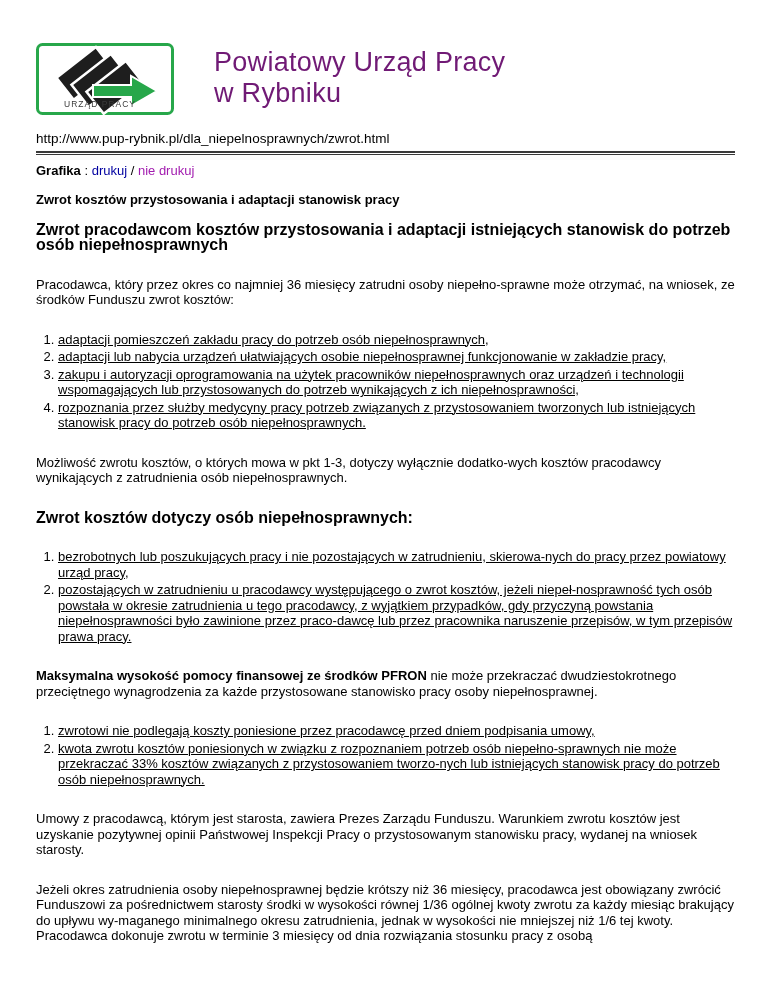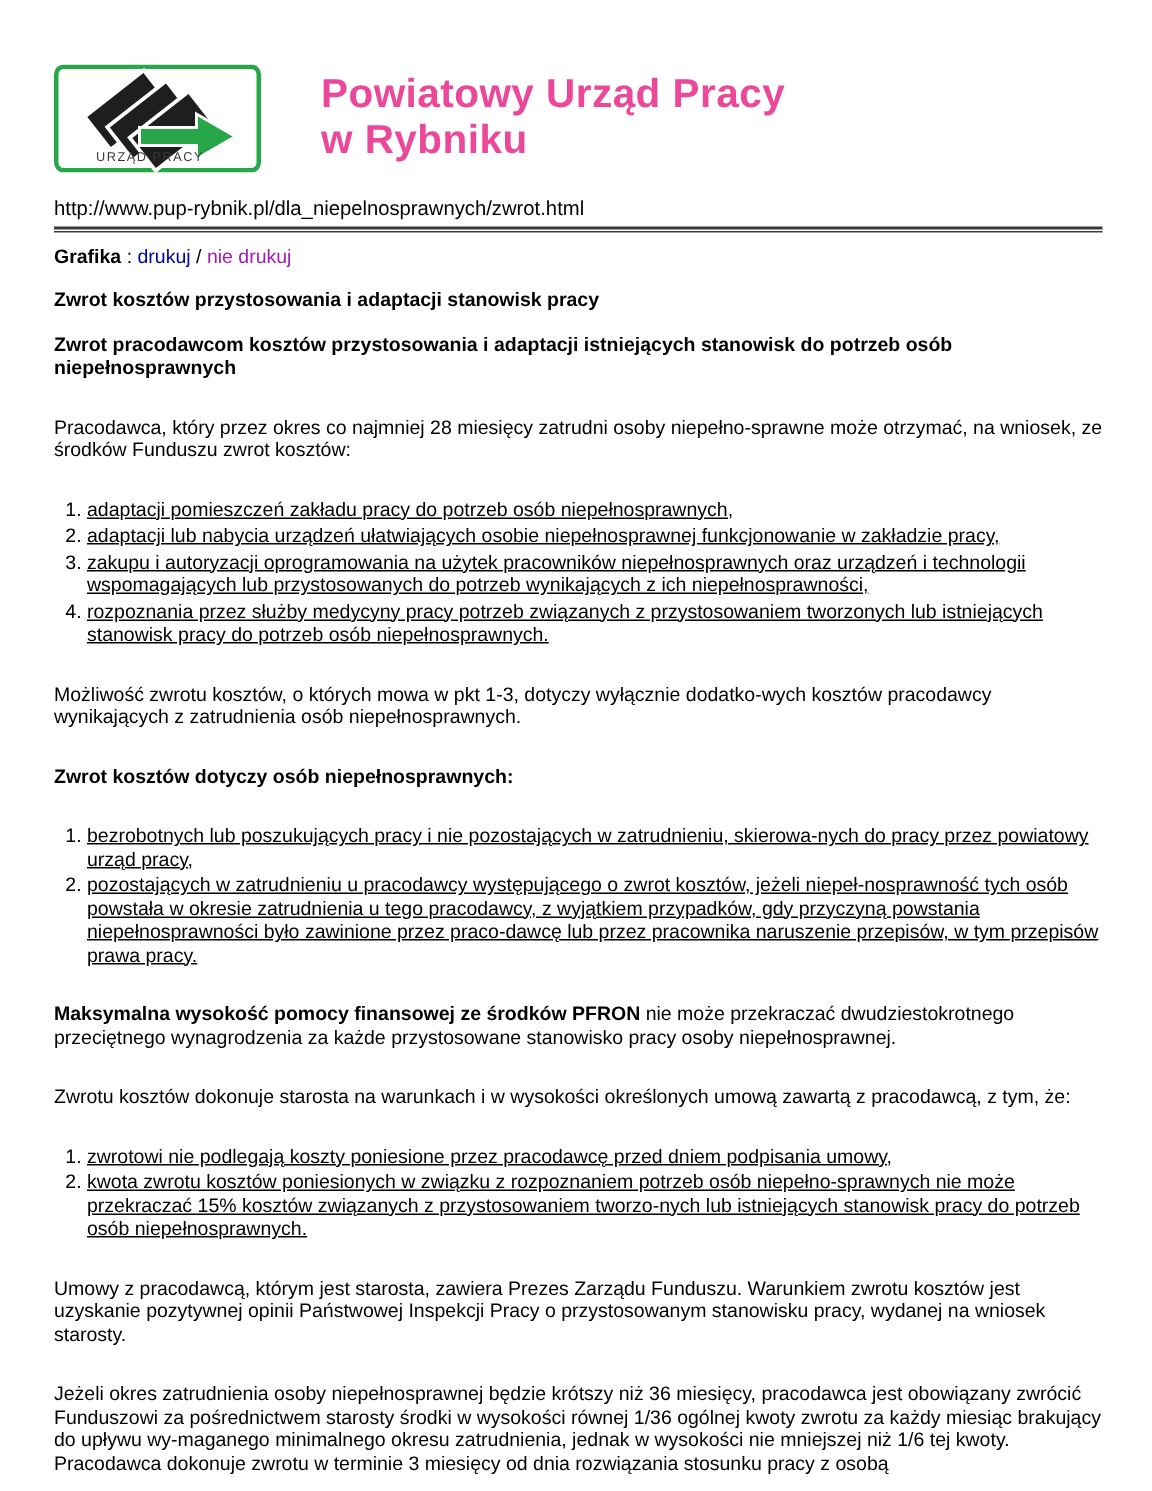--- a/index.html
+++ b/index.html
@@ -17,22 +17,22 @@
 
   
   .header {
     display: flex;
     align-items: flex-start;
     gap: 20px;
     margin-top: 43px;
   }
   .logo-box { width: 158px; height: 72px; flex: 0 0 auto; }
   .site-title {
-    color: #ec4899;
-    font-weight: bold;
+    color: #701a75;
+    font-weight: normal;
     font-size: 27px;
     line-height: 31px;
     letter-spacing: 0.3px;
     margin-top: 4px;
   }
   .url-line {
     text-align: left;
     font-size: 13.5px;
     margin-top: 16px;
     margin-bottom: 4px;
@@ -57,21 +57,21 @@
     text-decoration: none;
   }
 
   
   .doc h2 {
     font-size: 13px;
     line-height: 15.5px;
     margin: 0 0 14px 0;
   }
   .doc h3 {
-    font-size: 13px;
+    font-size: 16px;
     line-height: 15.5px;
     margin: 0 0 24px 0;
   }
   .doc p { margin: 0 0 24px 0; }
   .doc ol {
     margin: 0 0 24px 0;
     padding-left: 22px;
     text-decoration: underline;
   }
   .doc li { margin-bottom: 2px; }
@@ -107,45 +107,44 @@
   <div class="print-bar">
     <span class="label">Grafika</span><span> : </span><a href="#" class="print-link">drukuj</a><span> / </span><a href="#" class="noprint-link">nie drukuj</a>
   </div>
 
   <div class="doc">
 
     <h2>Zwrot kosztów przystosowania i adaptacji stanowisk pracy</h2>
 
     <h3>Zwrot pracodawcom kosztów przystosowania i adaptacji istniejących stanowisk do potrzeb osób niepełnosprawnych</h3>
 
-    <p>Pracodawca, który przez okres co najmniej 28 miesięcy zatrudni osoby niepełno-sprawne może otrzymać, na wniosek, ze środków Funduszu zwrot kosztów:</p>
+    <p>Pracodawca, który przez okres co najmniej 36 miesięcy zatrudni osoby niepełno-sprawne może otrzymać, na wniosek, ze środków Funduszu zwrot kosztów:</p>
 
     <ol>
       <li>adaptacji pomieszczeń zakładu pracy do potrzeb osób niepełnosprawnych,</li>
       <li>adaptacji lub nabycia urządzeń ułatwiających osobie niepełnosprawnej funkcjonowanie w zakładzie pracy,</li>
       <li>zakupu i autoryzacji oprogramowania na użytek pracowników niepełnosprawnych oraz urządzeń i technologii wspomagających lub przystosowanych do potrzeb wynikających z ich niepełnosprawności,</li>
       <li>rozpoznania przez służby medycyny pracy potrzeb związanych z przystosowaniem tworzonych lub istniejących stanowisk pracy do potrzeb osób niepełnosprawnych.</li>
     </ol>
 
     <p>Możliwość zwrotu kosztów, o których mowa w pkt 1-3, dotyczy wyłącznie dodatko-wych kosztów pracodawcy wynikających z zatrudnienia osób niepełnosprawnych.</p>
 
     <h3>Zwrot kosztów dotyczy osób niepełnosprawnych:</h3>
 
     <ol>
       <li>bezrobotnych lub poszukujących pracy i nie pozostających w zatrudnieniu, skierowa-nych do pracy przez powiatowy urząd pracy,</li>
       <li>pozostających w zatrudnieniu u pracodawcy występującego o zwrot kosztów, jeżeli niepeł-nosprawność tych osób powstała w okresie zatrudnienia u tego pracodawcy, z wyjątkiem przypadków, gdy przyczyną powstania niepełnosprawności było zawinione przez praco-dawcę lub przez pracownika naruszenie przepisów, w tym przepisów prawa pracy.</li>
     </ol>
 
     <p><span class="lead-bold">Maksymalna wysokość pomocy finansowej ze środków PFRON</span><span> nie może przekraczać dwudziestokrotnego przeciętnego wynagrodzenia za każde przystosowane stanowisko pracy osoby niepełnosprawnej.</span></p>
 
-    <p>Zwrotu kosztów dokonuje starosta na warunkach i w wysokości określonych umową zawartą z pracodawcą, z tym, że:</p>
 
     <ol>
       <li>zwrotowi nie podlegają koszty poniesione przez pracodawcę przed dniem podpisania umowy,</li>
-      <li>kwota zwrotu kosztów poniesionych w związku z rozpoznaniem potrzeb osób niepełno-sprawnych nie może przekraczać 15% kosztów związanych z przystosowaniem tworzo-nych lub istniejących stanowisk pracy do potrzeb osób niepełnosprawnych.</li>
+      <li>kwota zwrotu kosztów poniesionych w związku z rozpoznaniem potrzeb osób niepełno-sprawnych nie może przekraczać 33% kosztów związanych z przystosowaniem tworzo-nych lub istniejących stanowisk pracy do potrzeb osób niepełnosprawnych.</li>
     </ol>
 
     <p>Umowy z pracodawcą, którym jest starosta, zawiera Prezes Zarządu Funduszu. Warunkiem zwrotu kosztów jest uzyskanie pozytywnej opinii Państwowej Inspekcji Pracy o przystosowanym stanowisku pracy, wydanej na wniosek starosty.</p>
 
     <p>Jeżeli okres zatrudnienia osoby niepełnosprawnej będzie krótszy niż 36 miesięcy, pracodawca jest obowiązany zwrócić Funduszowi za pośrednictwem starosty środki w wysokości równej 1/36 ogólnej kwoty zwrotu za każdy miesiąc brakujący do upływu wy-maganego minimalnego okresu zatrudnienia, jednak w wysokości nie mniejszej niż 1/6 tej kwoty. Pracodawca dokonuje zwrotu w terminie 3 miesięcy od dnia rozwiązania stosunku pracy z osobą</p>
 
   </div>
 </div>
 
 </body></html>

